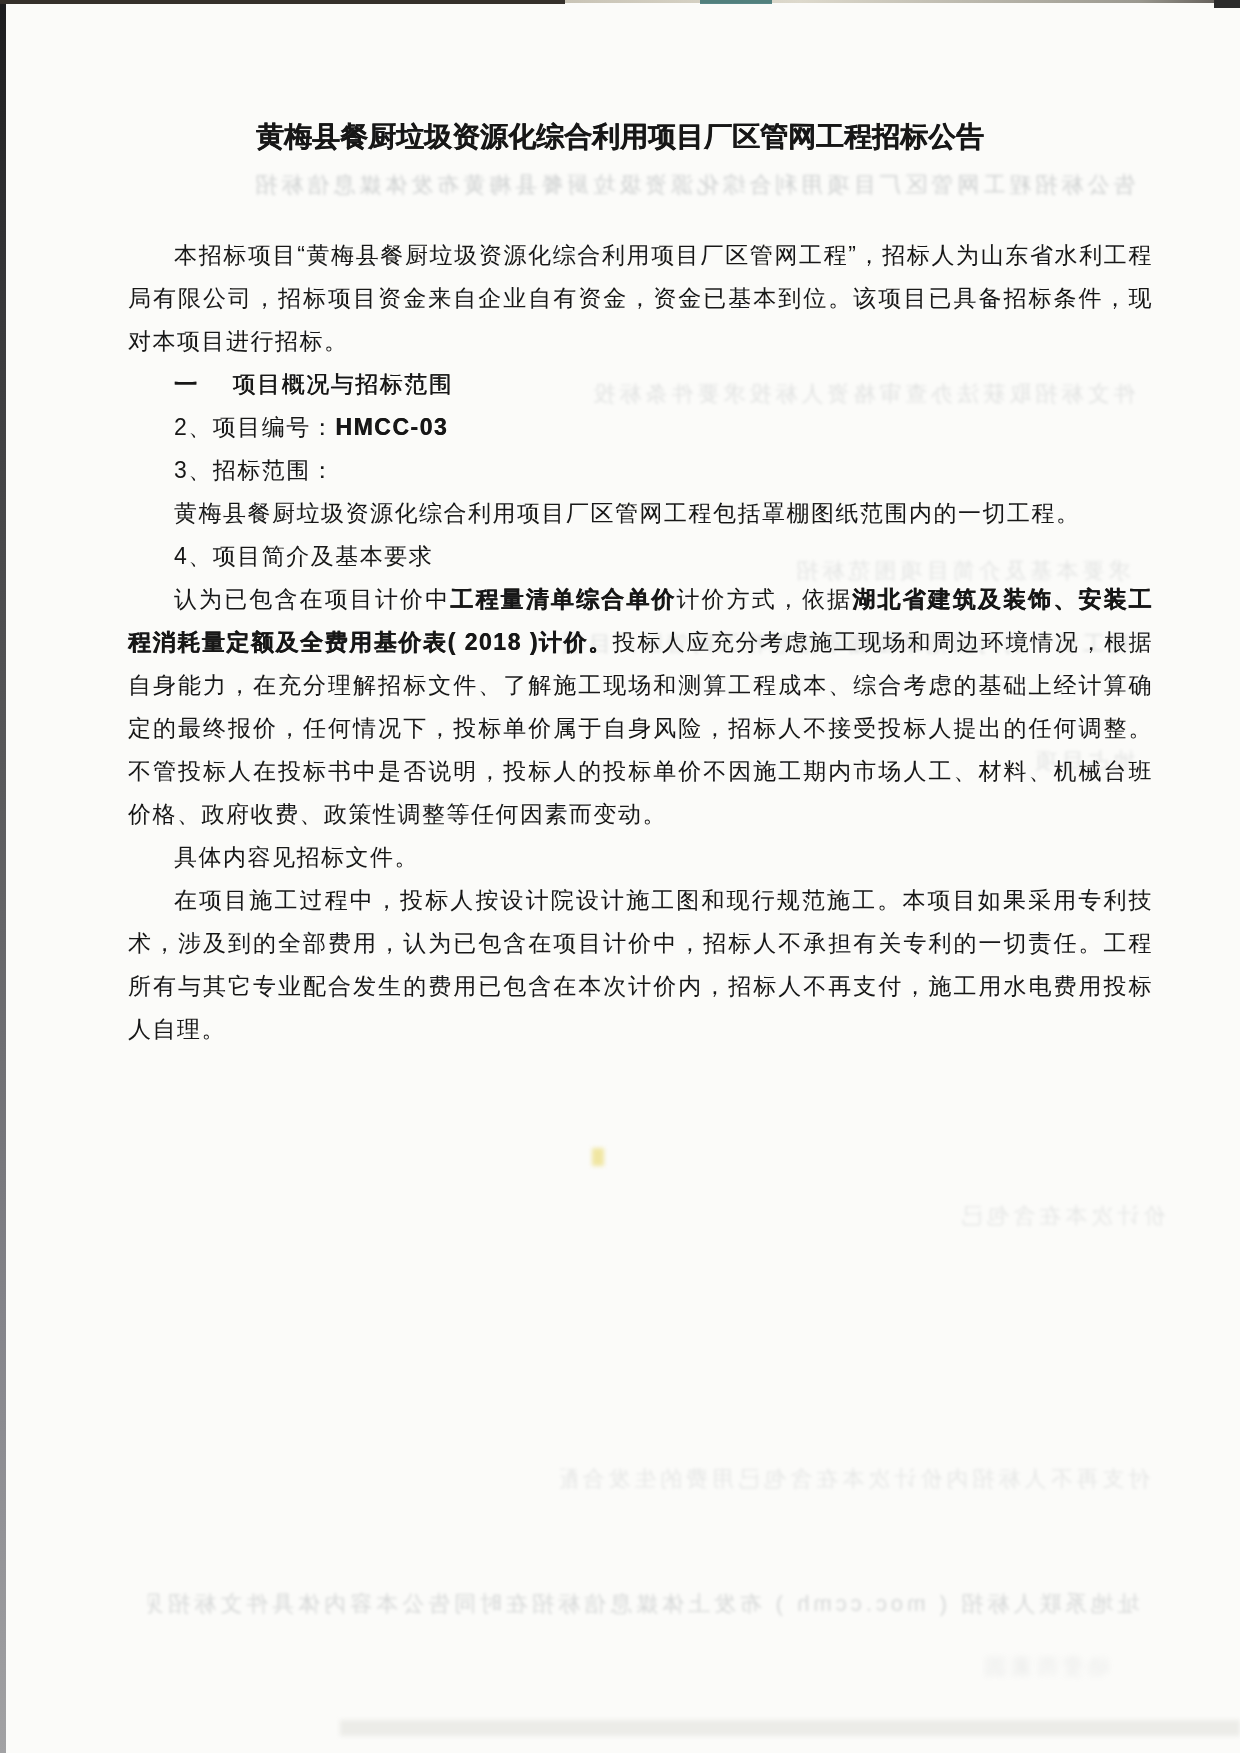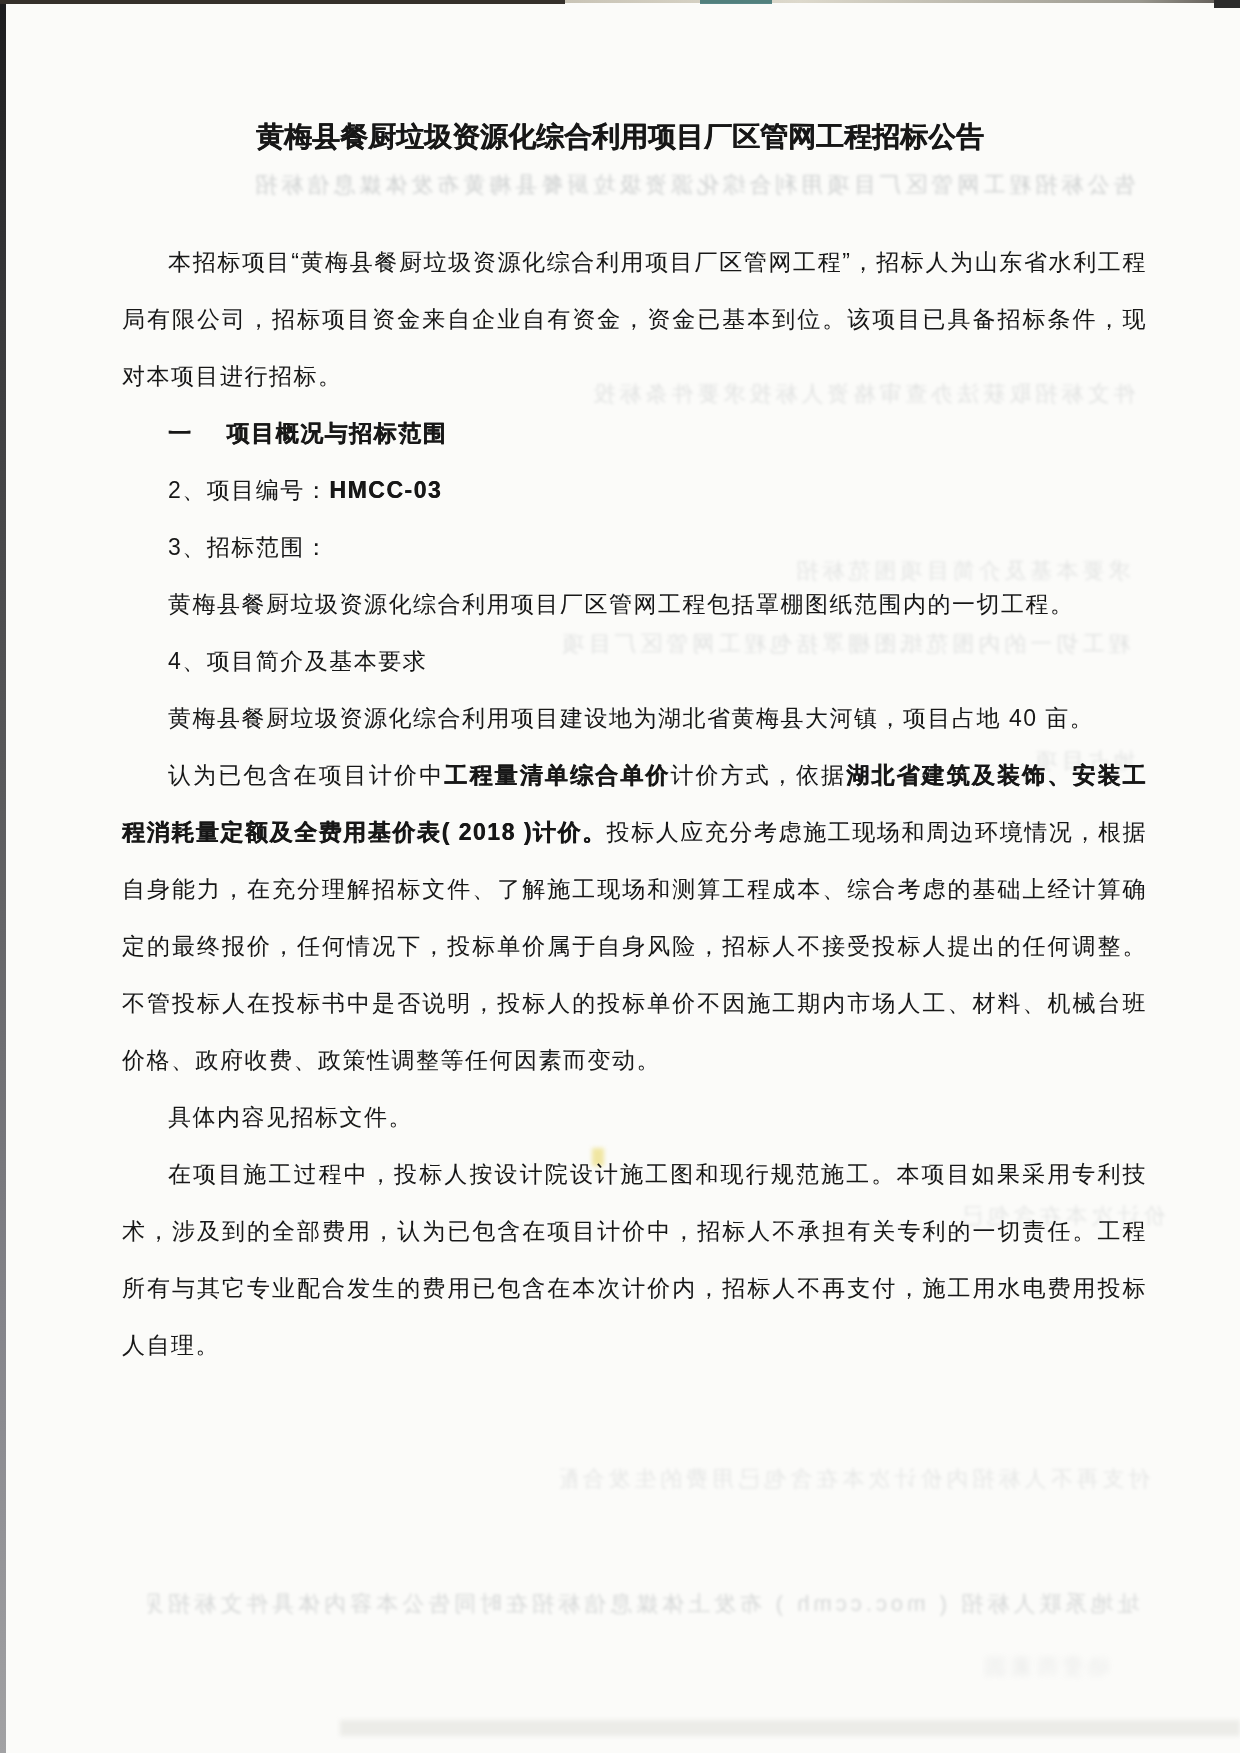--- a/index.html
+++ b/index.html
@@ -30,28 +30,28 @@
   .doc-title{
     position:absolute;top:118px;left:0;width:100%;
     text-align:center;
     font-size:28px;font-weight:700;
     letter-spacing:0;
     text-shadow:0.6px 0 0 #171717;
     white-space:nowrap;
   }
   
   .body-col{
-    position:absolute;top:234px;left:122px;width:1025px;
-    font-size:23px;line-height:57px;letter-spacing:1.5px;
+    position:absolute;top:234px;left:128px;width:1025px;
+    font-size:23px;line-height:43px;letter-spacing:1.5px;
     text-align:justify;
   }
   .body-col p{margin:0;text-indent:2em;}
   .bold{font-weight:700;text-shadow:0.5px 0 0 #171717;}
   .sec-num{font-weight:700;text-shadow:0.5px 0 0 #171717;}
-  .sec-title{font-weight:700;text-shadow:0.5px 0 0 #171717;margin-left:34px;}
+  .sec-title{font-weight:400;text-shadow:0.5px 0 0 #171717;margin-left:34px;}
   
   .ghost{
     position:absolute;
     font-size:22px;letter-spacing:4px;line-height:26px;
     color:#878d90;
     filter:blur(1.6px);
     transform:scaleX(-1);
     overflow:hidden;white-space:nowrap;height:26px;
     pointer-events:none;
   }
@@ -108,21 +108,20 @@
     <p>
       <span>2、项目编号：</span><span class="bold">HMCC-03</span>
     </p>
 
     <p>3、招标范围：</p>
 
     <p>黄梅县餐厨垃圾资源化综合利用项目厂区管网工程包括罩棚图纸范围内的一切工程。</p>
 
     <p>4、项目简介及基本要求</p>
 
-    <p>黄梅县餐厨垃圾资源化综合利用项目建设地为湖北省黄梅县大河镇，项目占地 40 亩。</p>
 
     <p>
       <span>认为已包含在项目计价中</span><span class="bold">工程量清单综合单价</span><span>计价方式，依据</span><span class="bold">湖北省建筑及装饰、安装工程消耗量定额及全费用基价表( 2018 )计价。</span><span>投标人应充分考虑施工现场和周边环境情况，根据自身能力，在充分理解招标文件、了解施工现场和测算工程成本、综合考虑的基础上经计算确定的最终报价，任何情况下，投标单价属于自身风险，招标人不接受投标人提出的任何调整。不管投标人在投标书中是否说明，投标人的投标单价不因施工期内市场人工、材料、机械台班价格、政府收费、政策性调整等任何因素而变动。</span>
     </p>
 
     <p>具体内容见招标文件。</p>
 
     <p>在项目施工过程中，投标人按设计院设计施工图和现行规范施工。本项目如果采用专利技术，涉及到的全部费用，认为已包含在项目计价中，招标人不承担有关专利的一切责任。工程所有与其它专业配合发生的费用已包含在本次计价内，招标人不再支付，施工用水电费用投标人自理。</p>
 
   </div>

